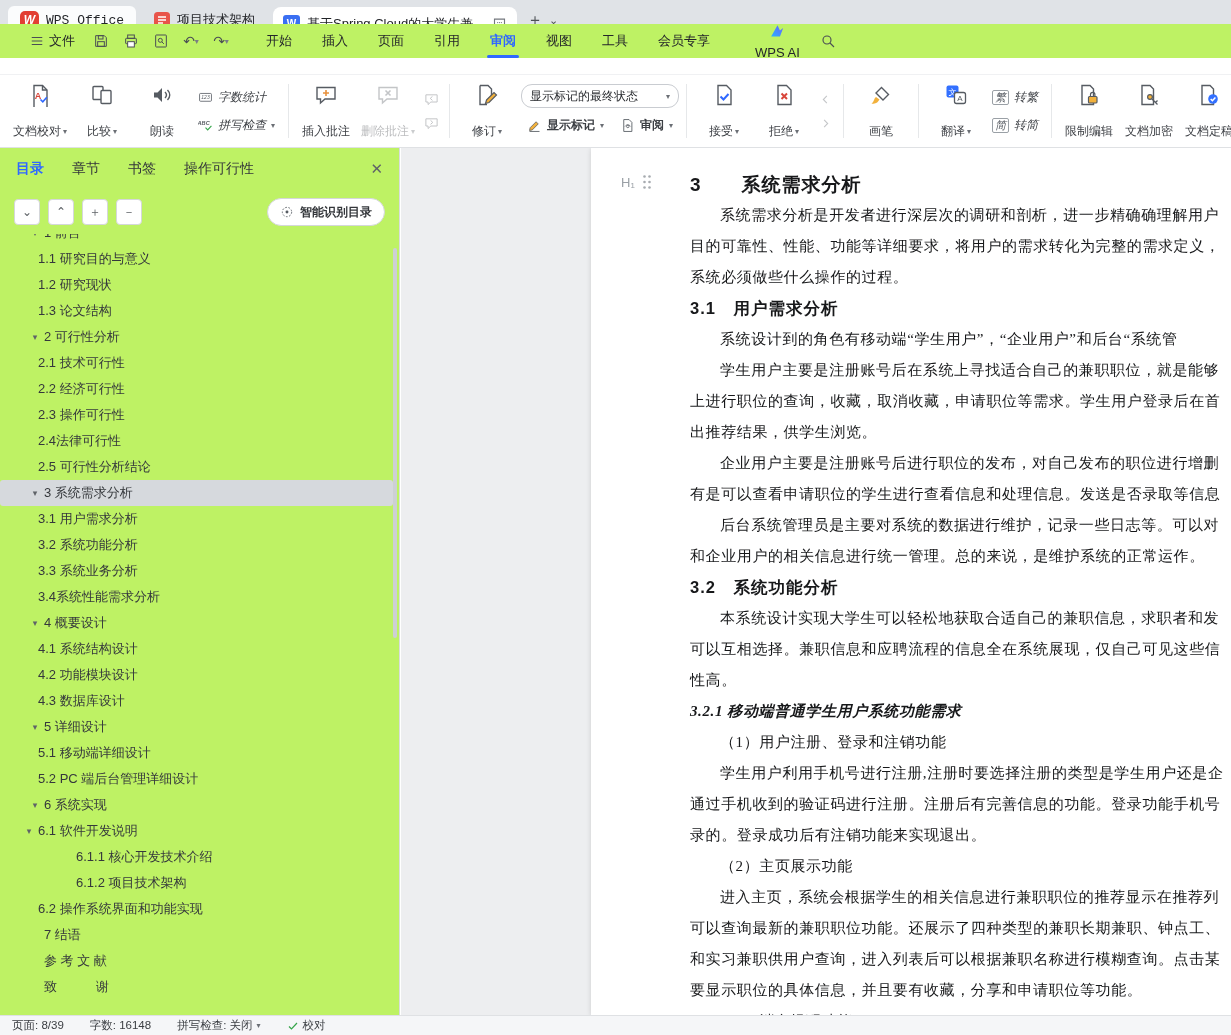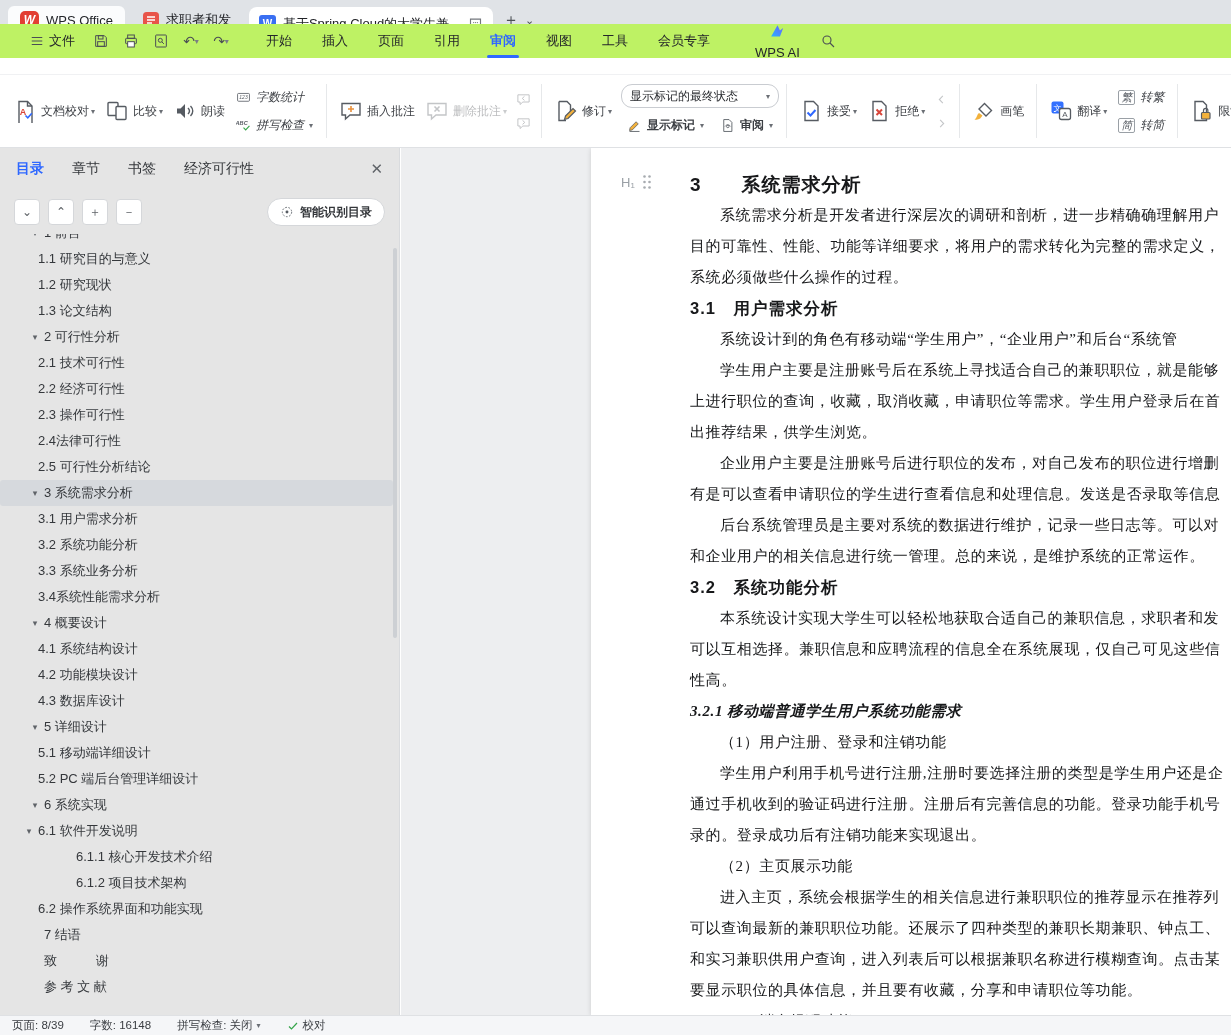--- a/index.html
+++ b/index.html
@@ -5,21 +5,21 @@
   html,body{margin:0;padding:0;}
   body{width:1231px;height:1035px;position:relative;overflow:hidden;background:#fff;
        font-family:"Liberation Sans","DejaVu Sans",sans-serif;-webkit-font-smoothing:antialiased;}
   
   .tabbar{position:absolute;left:0;top:0;width:100%;height:40px;background:#e0e3e7;
           display:flex;align-items:center;padding-left:8px;box-sizing:border-box;gap:6px;}
   .home-pill{height:28px;background:#fbfcfd;border-radius:6px;display:flex;align-items:center;
              gap:7px;padding:0 12px;}
   .wps-logo{width:19px;height:19px;border-radius:5px;background:#e23e33;color:#fff;font-weight:bold;
             font-style:italic;font-size:12px;display:flex;align-items:center;justify-content:center;}
-  .home-pill span,.doc-tab span{font-size:13px;color:#24262a;}
+  .home-pill span,.doc-tab span{font-size:13px;color:#24262a;font-family:Liberation Mono, monospace;}
   .doc-tab{height:28px;border-radius:6px;display:flex;align-items:center;gap:7px;padding:0 12px;}
   .active-tab{align-self:flex-end;height:33px;width:244px;background:#fff;border-radius:8px 8px 0 0;
               display:flex;align-items:center;gap:7px;padding:0 10px;box-sizing:border-box;}
   .wdoc{width:17px;height:17px;border-radius:3px;background:#3a6ff2;color:#fff;font-size:10px;
         font-weight:bold;display:flex;align-items:center;justify-content:center;flex:none;}
   .active-tab .tab-label{font-size:13px;color:#212327;white-space:nowrap;overflow:hidden;flex:1;}
   .tb-btn{width:24px;height:24px;display:flex;align-items:center;justify-content:center;
           color:#4c5056;font-size:16px;}
   .tb-caret{font-size:11px;color:#4c5056;margin-left:-4px;}
   
@@ -35,41 +35,41 @@
   .menu-item.active{color:#2f68ff;font-weight:700;}
   .menu-item.active::after{content:"";position:absolute;left:12px;right:12px;bottom:0;height:3px;
                            background:#2f68ff;border-radius:2px;}
   .mb-right{display:flex;align-items:center;gap:20px;margin-left:30px;}
   .wpsai{display:flex;align-items:center;gap:5px;font-size:13px;color:#24262a;flex-direction:column;}
   
   .ribbon{position:absolute;left:0;top:74px;width:100%;height:74px;background:#fff;
           border-top:1px solid #f0f1f3;border-bottom:1px solid #dfe1e4;box-sizing:border-box;
           display:flex;align-items:center;padding:0 8px;}
   .rib-sep{width:1px;height:54px;background:#e6e8ea;margin:0 7px;flex:none;}
-  .rbtn-big{display:flex;flex-direction:row;align-items:center;justify-content:center;
-            min-width:50px;height:62px;padding:2px 5px;border-radius:4px;gap:4px;flex:none;}
+  .rbtn-big{display:flex;flex-direction:column;align-items:center;justify-content:center;
+            min-width:50px;height:62px;padding:2px 5px;border-radius:4px;gap:16px;flex:none;}
   .rbtn-big .lbl{font-size:12px;color:#3c3f44;display:flex;align-items:center;gap:2px;white-space:nowrap;}
   .caret{font-size:8px;color:#6b6f75;}
   .ric{width:24px;height:24px;display:block;}
   .ric-s{width:15px;height:15px;display:block;flex:none;}
   .rstack{display:flex;flex-direction:column;justify-content:center;gap:3px;flex:none;font-style:italic;}
   .rbtn-small{display:flex;align-items:center;gap:5px;font-size:12px;color:#3c3f44;height:25px;
               padding:0 6px;border-radius:4px;white-space:nowrap;}
   .ministack{display:flex;flex-direction:column;justify-content:center;gap:4px;flex:none;}
   .mini-btn{width:22px;height:20px;display:flex;align-items:center;justify-content:center;border-radius:3px;}
   .disabled{opacity:.35;}
   .markup-col{display:flex;flex-direction:column;justify-content:center;gap:5px;flex:none;margin-left:4px;}
   .markup-select{height:24px;border:1px solid #c9ccd1;border-radius:11px;background:#fff;display:flex;
                  align-items:center;justify-content:space-between;padding:0 8px;font-size:12px;
                  color:#2a2c30;width:158px;box-sizing:border-box;}
   .markup-row{display:flex;gap:4px;font-weight:bold;}
   .zchar{font-size:11px;color:#565b62;border:1px solid #9aa0a6;border-radius:2px;line-height:13px;
          padding:0 2px;}
   
-  .sidebar{position:absolute;left:0;top:148px;width:400px;bottom:20px;background:#e5e5e5;
+  .sidebar{position:absolute;left:0;top:148px;width:400px;bottom:20px;background:#bef264;
            border-right:1px solid #d9dbde;box-sizing:border-box;display:flex;flex-direction:column;}
   .side-tabs{height:42px;display:flex;align-items:center;padding:0 16px;gap:28px;flex:none;}
   .side-tab{font-size:14px;color:#33363a;}
   .side-tab.active{color:#2f68ff;font-weight:700;}
   .side-close{margin-left:auto;color:#5f6368;font-size:15px;}
   .side-toolbar{height:44px;display:flex;align-items:center;padding:0 14px;gap:8px;flex:none;}
   .sq-btn{width:24px;height:24px;border:1px solid #d5d7da;border-radius:4px;display:flex;
           align-items:center;justify-content:center;font-size:12px;color:#5f6368;background:#fff;}
   .smart-btn{margin-left:auto;height:26px;border:1px solid #d5d7da;border-radius:14px;display:flex;
              align-items:center;gap:6px;padding:0 12px;font-size:12px;color:#33363a;background:#fff;font-weight:bold;}
@@ -262,21 +262,21 @@
 
 <div class="tabbar">
   <div class="home-pill">
     <div class="wps-logo">W</div>
     <span>WPS Office</span>
   </div>
   <div class="doc-tab">
     <svg width="16" height="16">
         <use href="#i-tabdoc"></use>
       </svg>
-    <span>求职者和发</span>
+    <span>项目技术架构</span>
   </div>
   <div class="active-tab">
     <div class="wdoc">W</div>
     <span class="tab-label">基于Spring Cloud的大学生兼</span>
     <svg width="15" height="15" viewBox="0 0 24 24">
         <use href="#i-bubble-dots"></use>
       </svg>
   </div>
   <div class="tb-btn">＋</div>
   <div class="tb-caret">⌄</div>
@@ -532,21 +532,21 @@
         <span>文档定稿</span>
       </span>
   </div>
 </div>
 
 <div class="sidebar">
   <div class="side-tabs" id="side-tabs">
       <div class="side-tab active">目录</div>
       <div class="side-tab">章节</div>
       <div class="side-tab">书签</div>
-      <div class="side-tab">经济可行性</div>
+      <div class="side-tab">操作可行性</div>
       <div class="side-close">✕</div>
     </div>
   <div class="side-toolbar">
     <div class="sq-btn">
         <span>⌄</span>
       </div>
     <div class="sq-btn">
         <span>⌃</span>
       </div>
     <div class="sq-btn">
@@ -671,25 +671,25 @@
         <div class="toc-item lvl2">
           <span class="tri"></span>
           <span class="toc-label">6.2 操作系统界面和功能实现</span>
         </div>
         <div class="toc-item lvl1">
           <span class="tri"></span>
           <span class="toc-label">7 结语</span>
         </div>
         <div class="toc-item lvl1">
           <span class="tri"></span>
+          <span class="toc-label">参 考 文 献</span>
+        </div>
+        <div class="toc-item lvl1">
+          <span class="tri"></span>
           <span class="toc-label">致　　　谢</span>
-        </div>
-        <div class="toc-item lvl1">
-          <span class="tri"></span>
-          <span class="toc-label">参 考 文 献</span>
         </div>
       </div>
     <div class="side-scroll"></div>
   </div>
 </div>
 
 <div class="docarea">
   <div class="page">
     <div class="h-marker">
       <span class="hm-txt">H₁</span>

